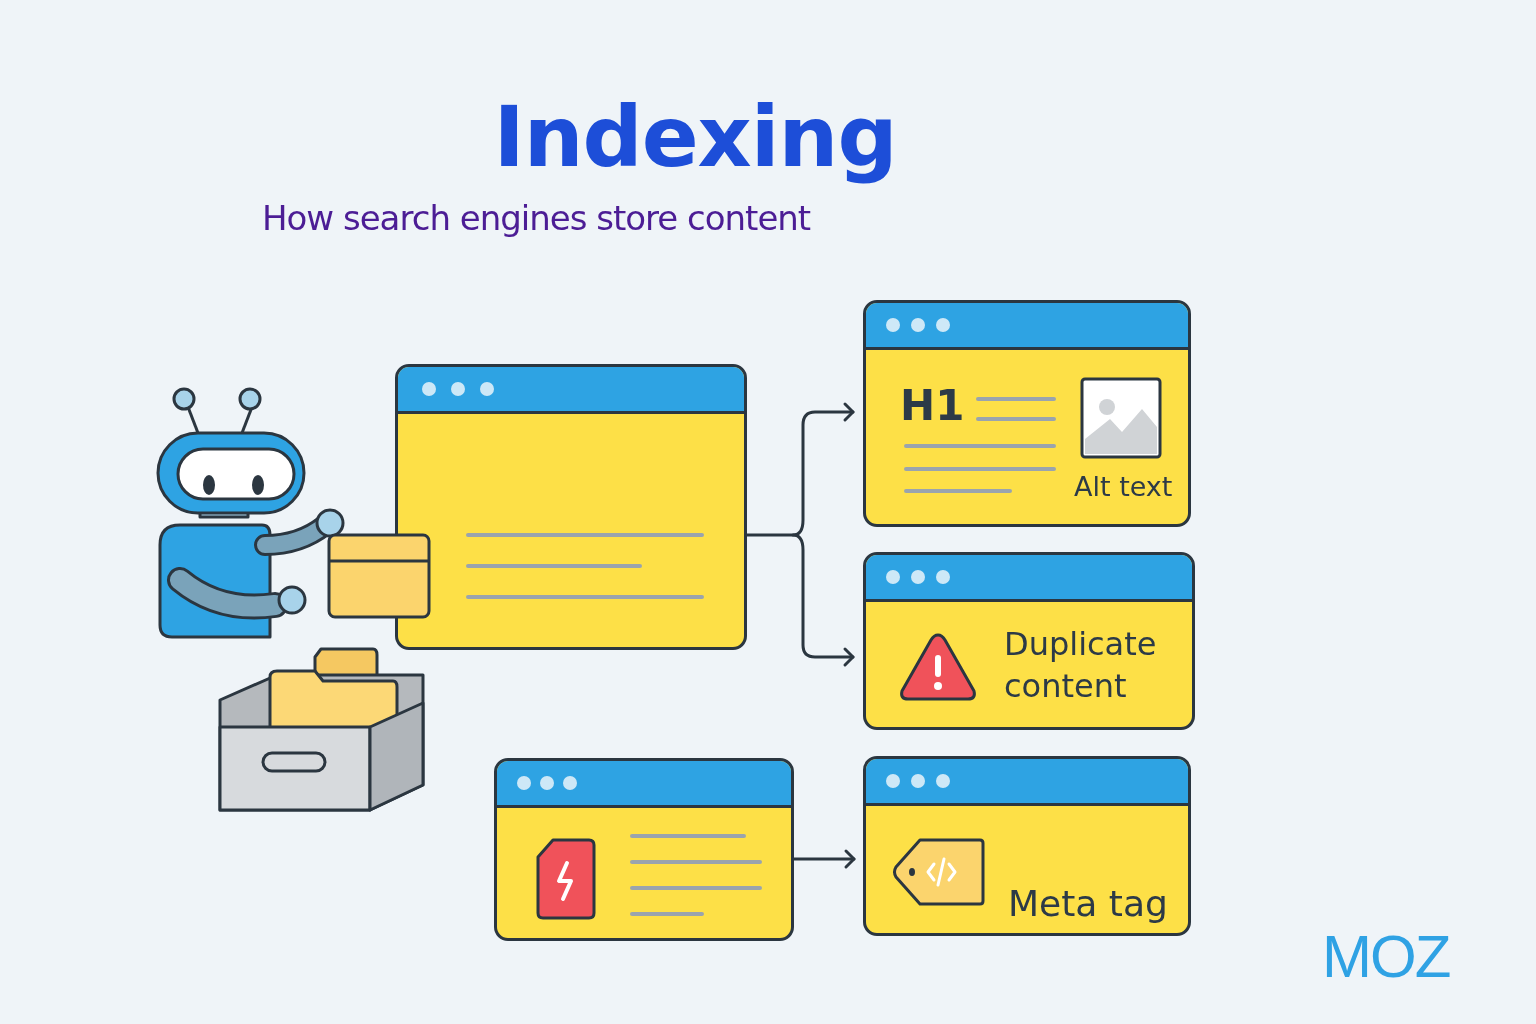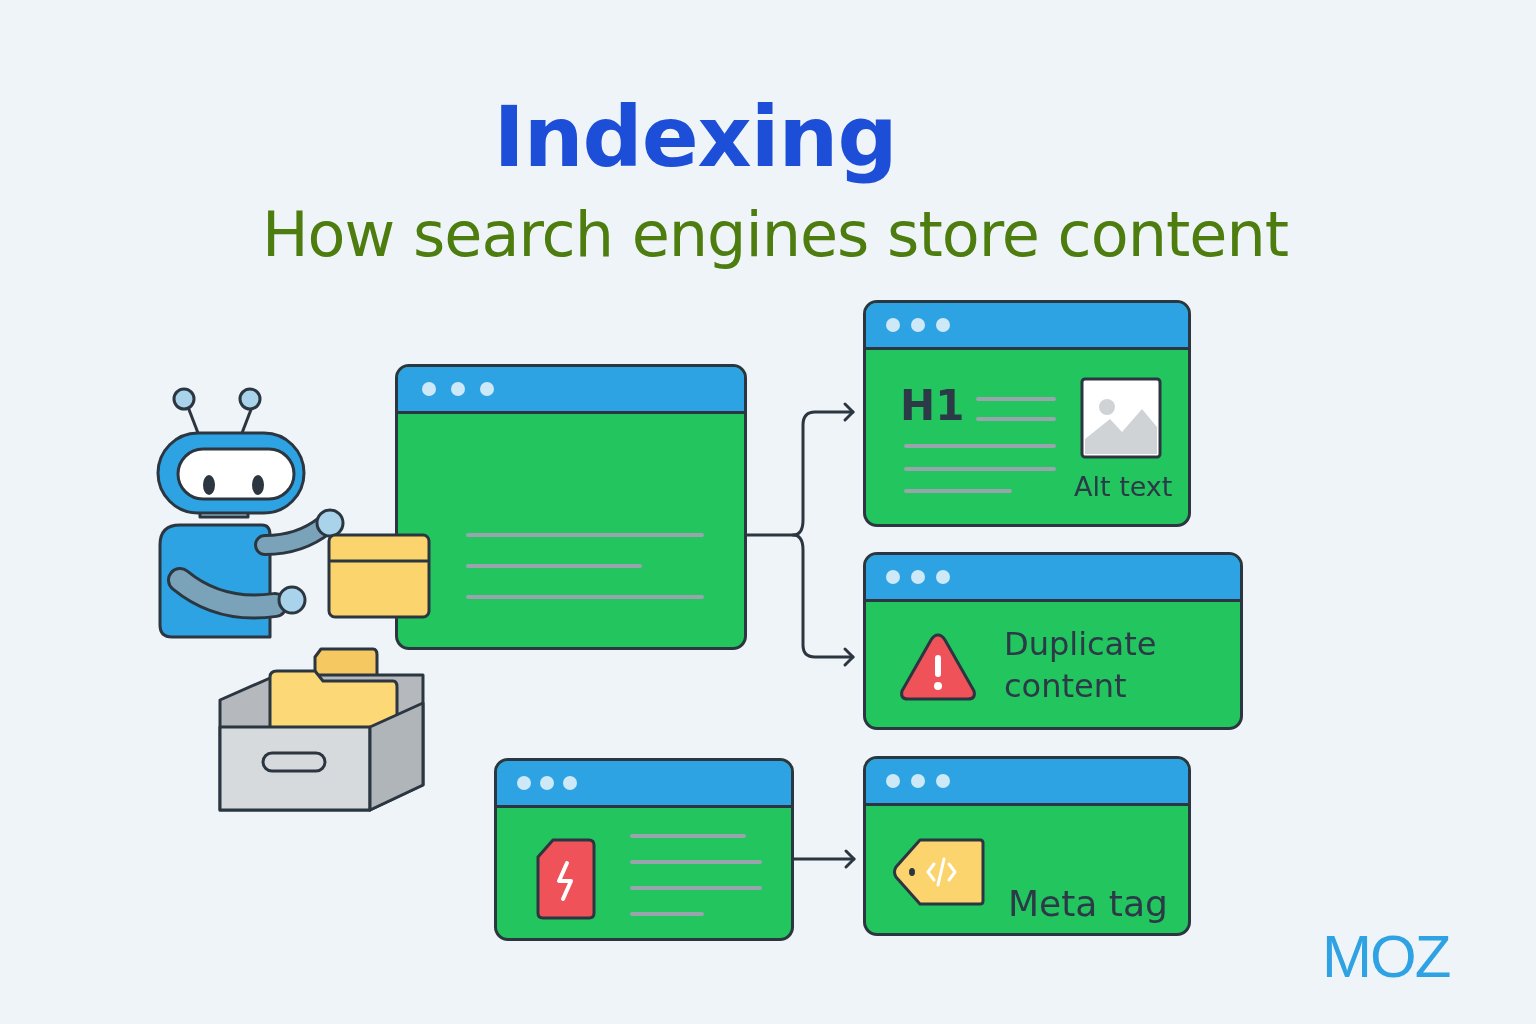--- a/index.html
+++ b/index.html
@@ -1,19 +1,19 @@
 <!DOCTYPE html>
 <html><head>
 <meta charset="utf-8">
 <style>
   html,body{margin:0;padding:0;}
   body{width:1536px;height:1024px;background:#eff4f8;position:relative;overflow:hidden;font-family:"DejaVu Sans","Liberation Sans",sans-serif;color:#2c3a47;}
   .title{position:absolute;left:0;width:1390px;top:88px;text-align:center;font-size:84px;font-weight:bold;color:#1d4ed8;letter-spacing:-1px;}
-  .subtitle{position:absolute;left:262px;top:198px;font-size:62px;color:#4d7c0f;letter-spacing:-1px;white-space:nowrap;}
-  .win{position:absolute;background:#22c55e;border:3px solid #2b3640;border-radius:14px;box-sizing:border-box;overflow:hidden;}
+  .subtitle{position:absolute;left:262px;top:198px;font-size:34px;color:#4c1d95;letter-spacing:-1px;white-space:nowrap;}
+  .win{position:absolute;background:#fde047;border:3px solid #2b3640;border-radius:14px;box-sizing:border-box;overflow:hidden;}
   .win .bar{height:44px;background:#2ea3e3;border-bottom:3px solid #2b3640;position:relative;}
   .win .dot{position:absolute;top:15px;width:14px;height:14px;border-radius:50%;background:#cde8f7;}
   .line{position:absolute;height:4px;background:#9aa4ad;border-radius:2px;}
   .txt{position:absolute;color:#2c3a47;white-space:nowrap;}
   svg{position:absolute;overflow:visible;}
   .moz{position:absolute;left:1322px;top:922px;font-size:60px;font-weight:normal;color:#2fa2e4;letter-spacing:-2px;font-family:"Liberation Sans",sans-serif;}
 </style>
 </head>
 <body>
 
@@ -96,21 +96,21 @@
   <div class="line" style="left:38px;top:164px;width:152px;"></div>
   <div class="line" style="left:38px;top:186px;width:108px;"></div>
   <svg style="left:214px;top:74px;" width="82" height="82" viewBox="0 0 82 82">
     <rect x="2" y="2" width="78" height="78" rx="3" fill="#fff" stroke="#2b3640" stroke-width="3"></rect>
     <path d="M5 77 L5 62 L30 42 L42 55 L62 32 L77 50 L77 77 Z" fill="#d0d3d6"></path>
     <circle cx="27" cy="30" r="8" fill="#d0d3d6"></circle>
   </svg>
   <div class="txt" style="left:208px;top:168px;font-size:27px;">Alt text</div>
 </div>
 
-<div class="win" style="left:863px;top:552px;width:380px;height:178px;">
+<div class="win" style="left:863px;top:552px;width:332px;height:178px;">
   <div class="bar">
     <span class="dot" style="left:20px"></span>
       <span class="dot" style="left:45px"></span>
       <span class="dot" style="left:70px"></span>
   </div>
   <svg style="left:32px;top:76px;" width="80" height="72" viewBox="0 0 80 72">
     <path d="M40 4 Q44 4 47 9 L76 60 Q78 68 70 68 L10 68 Q2 68 4 60 L33 9 Q36 4 40 4 Z" fill="#f0525a" stroke="#2b3640" stroke-width="3" stroke-linejoin="round"></path>
     <rect x="37" y="24" width="6" height="22" rx="3" fill="#fff"></rect>
     <circle cx="40" cy="55" r="4" fill="#fff"></circle>
   </svg>

